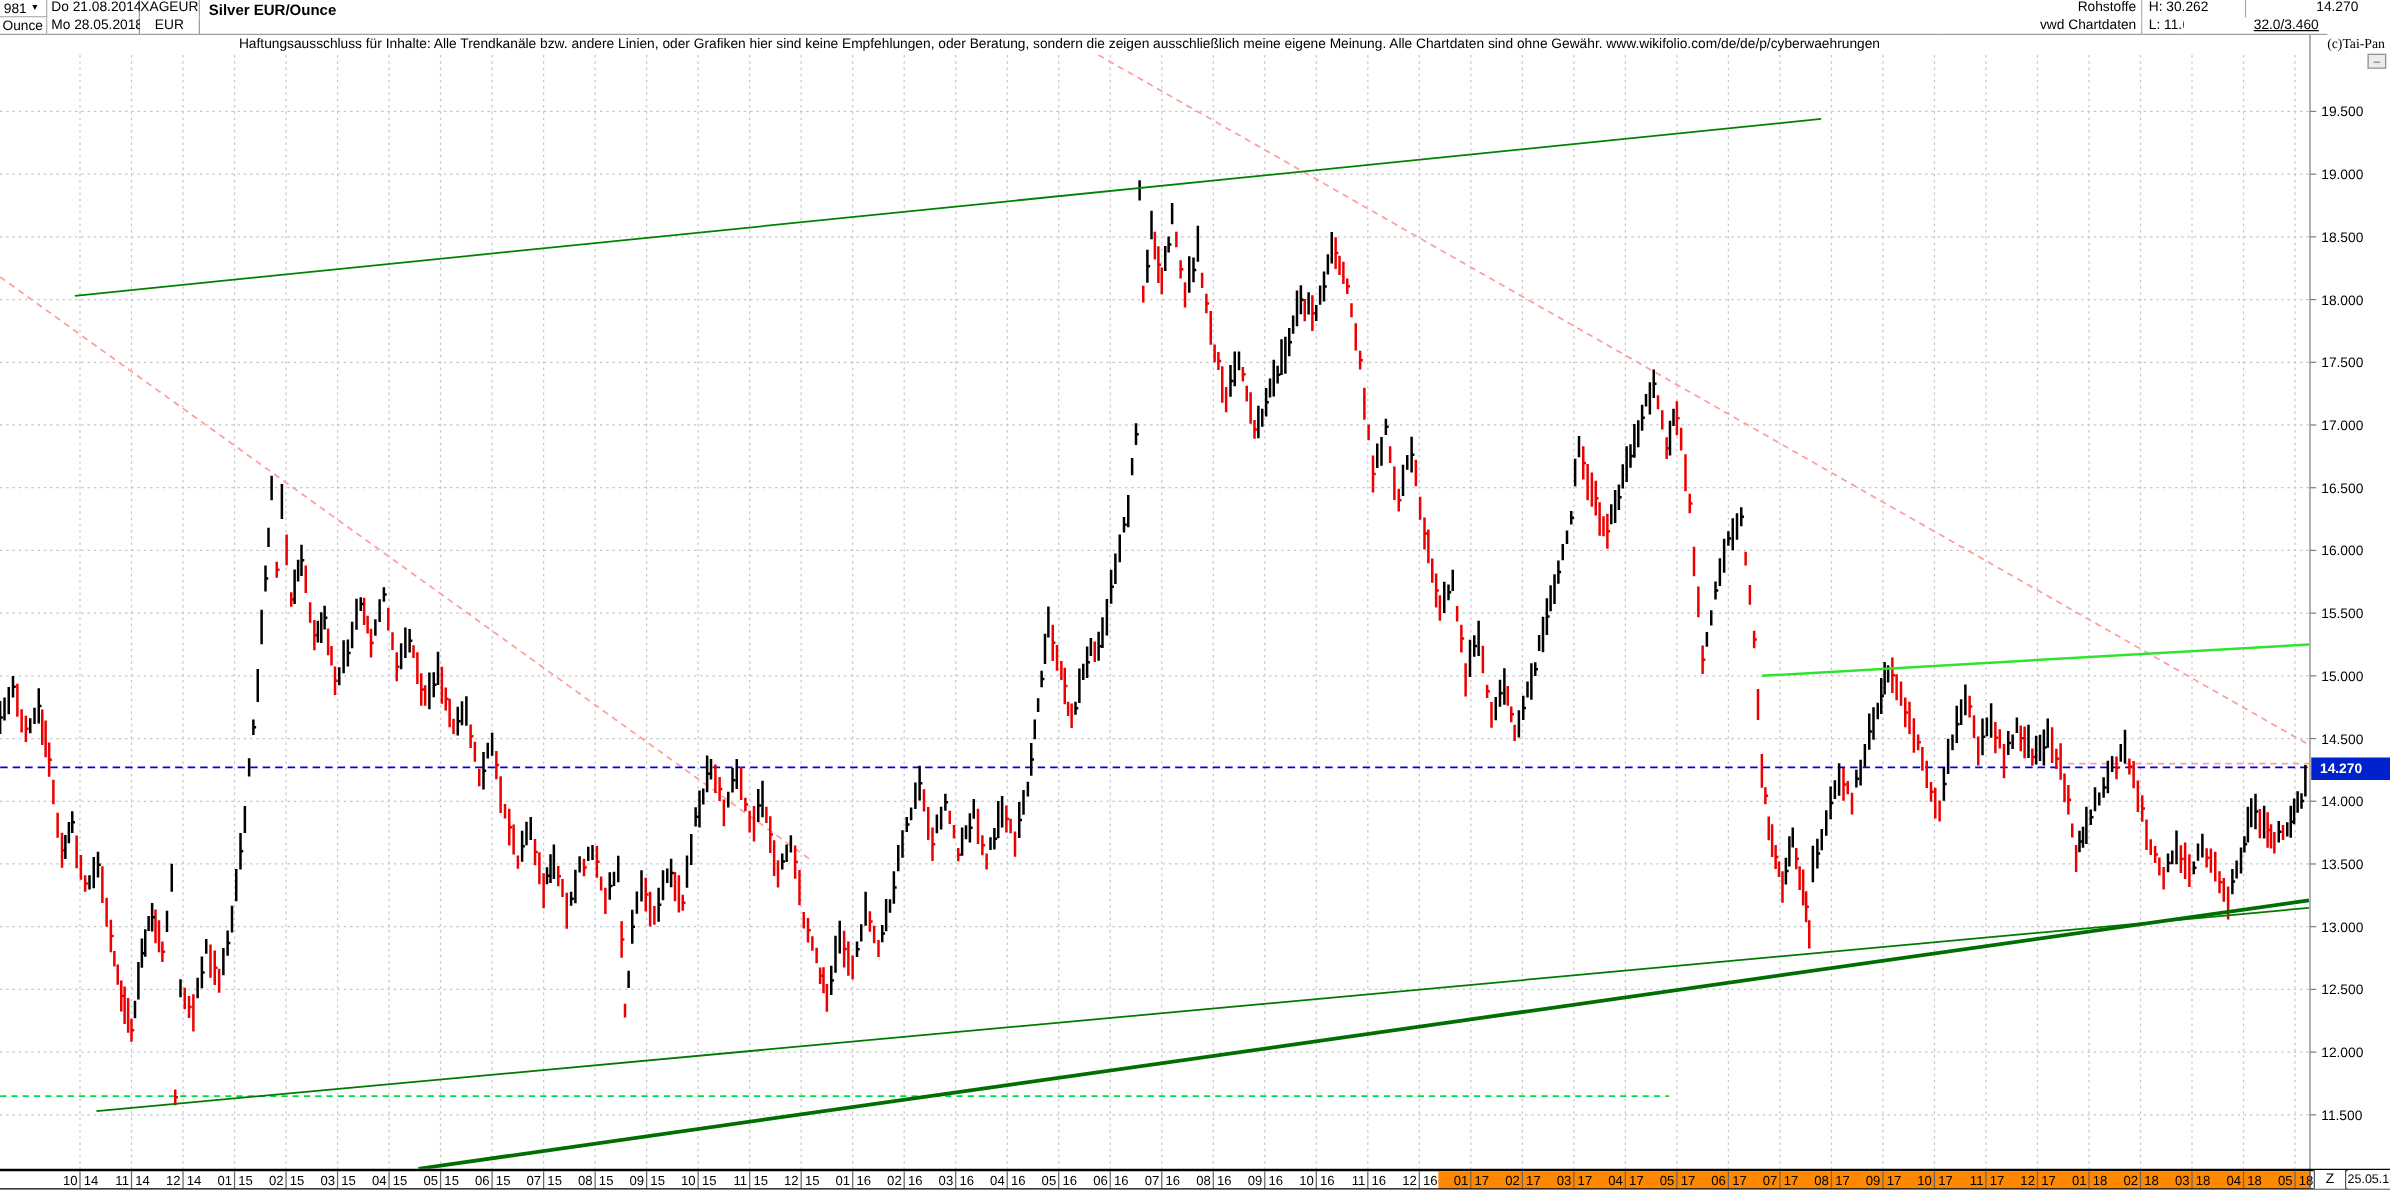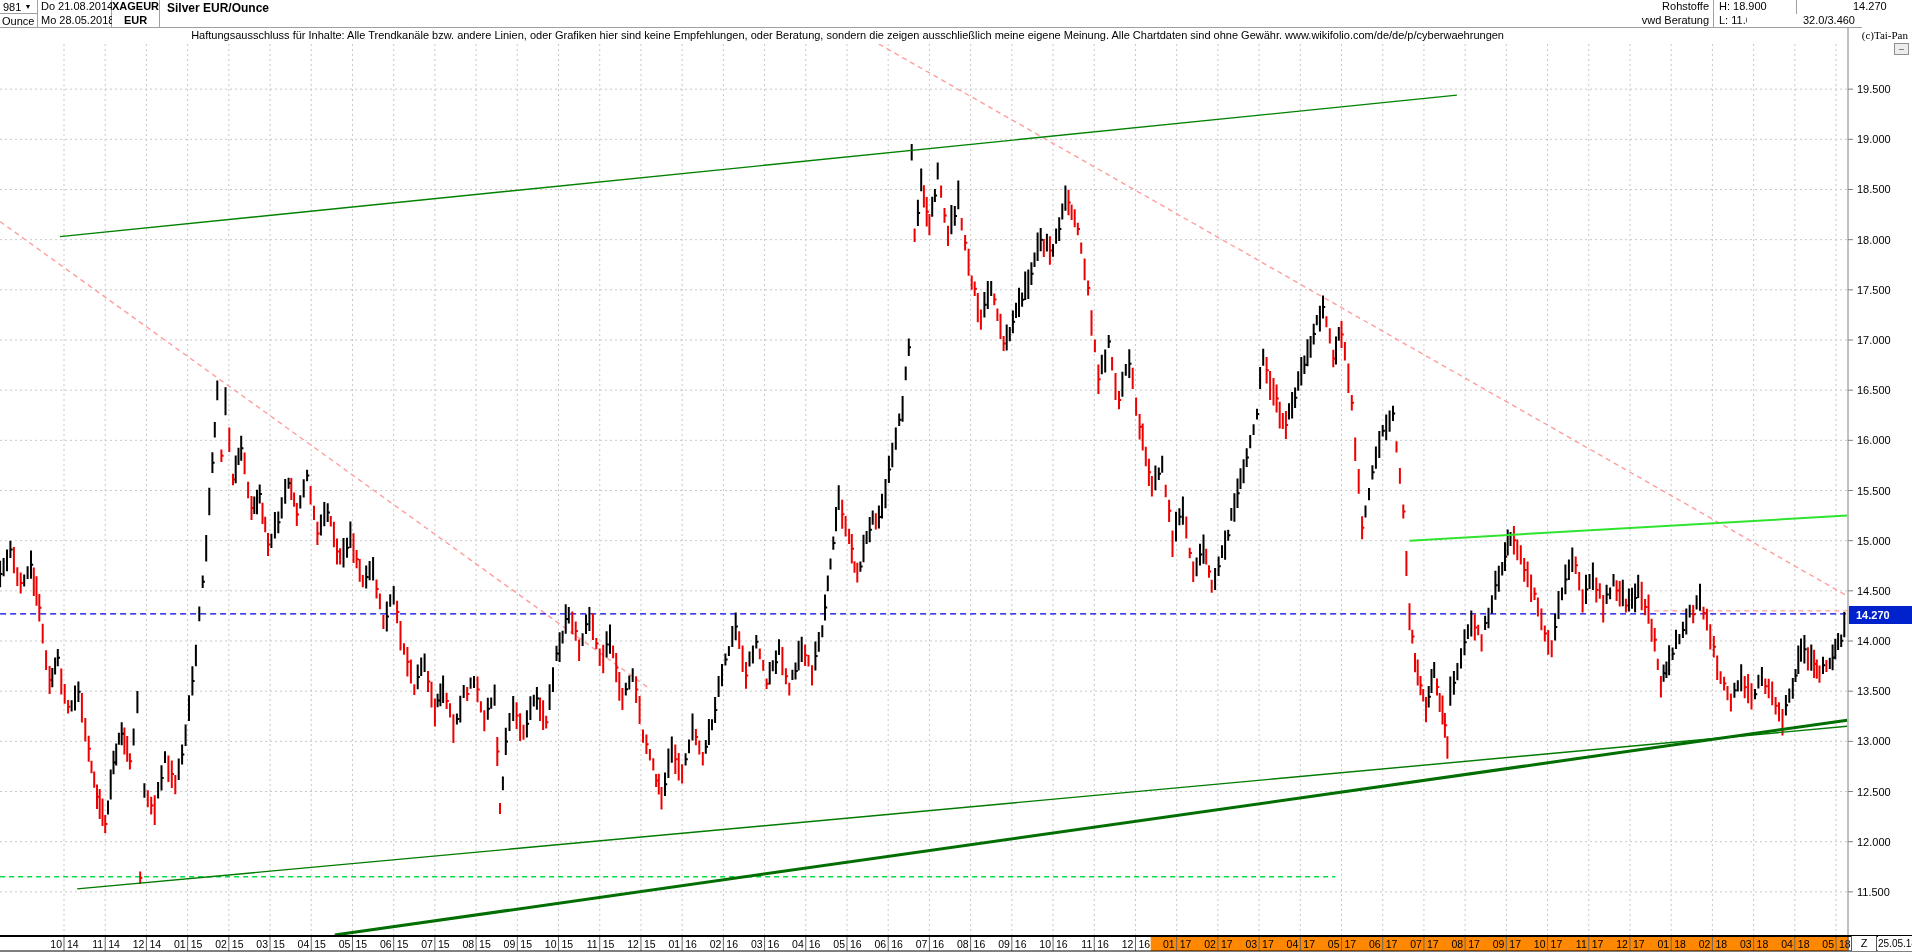--- a/index.html
+++ b/index.html
@@ -5,21 +5,21 @@
   html,body{margin:0;padding:0;background:#fff;}
   .root{position:relative;width:1912px;height:952px;background:#fff;
         font-family:"Liberation Sans",sans-serif;overflow:hidden;color:#000;}
   .cell{position:absolute;box-sizing:border-box;font-size:11px;line-height:13px;
         white-space:nowrap;background:#fff;}
   .br{border-right:1px solid #a0a0a0;}
   .bb{border-bottom:1px solid #a0a0a0;}
   .hdr-title{font-weight:bold;font-size:12px;}
   .caret{font-size:7px;vertical-align:2px;}
   .right{text-align:right;}
-  .center{text-align:center;font-weight:bold;}
+  .center{text-align:center;}
   #chart-svg{position:absolute;left:0;top:0;}
   .disclaimer{position:absolute;left:4px;top:29px;width:1500px;font-size:11px;
               background:transparent;text-align:right;}
   .watermark{position:absolute;right:4px;top:29px;font-size:11px;font-family:Liberation Serif, serif;}
   .minbtn{position:absolute;left:1894px;top:43px;width:15px;height:12px;
           background:#ececec;border:1px solid #909090;font-size:9px;line-height:10px;
           text-align:center;box-sizing:border-box;color:#444;}
   .zcell{position:absolute;left:1851px;top:936px;width:26px;height:15px;
          border-left:1px solid #555;border-right:1px solid #555;text-align:center;
          font-size:11px;line-height:15px;box-sizing:border-box;background:#fff;}
@@ -301,25 +301,25 @@
   <div>
     <div class="cell br bb" style="left:0;top:0;width:38px;height:14px;padding-left:3px;"><span>981</span> <span class="caret">▼</span></div>
     <div class="cell br bb" style="left:0;top:14px;width:38px;height:14px;padding-left:2px;"><span>Ounce</span> <span class="caret">▼</span></div>
     <div class="cell br bb" style="left:38px;top:0;width:74px;height:19px;padding-left:3px;">Do 21.08.2014</div>
     <div class="cell br bb" style="left:38px;top:14px;width:74px;height:14px;padding-left:3px;">Mo 28.05.2018</div>
     <div class="cell br center" style="left:112px;top:0;width:48px;height:14px;">XAGEUR</div>
     <div class="cell br bb center" style="left:112px;top:14px;width:48px;height:14px;text-align:center;">EUR</div>
     <div class="cell hdr-title" style="left:167px;top:2px;width:400px;height:14px;background:transparent;">Silver EUR/Ounce</div>
 
     <div class="cell br right" style="left:1555px;top:0;width:159px;height:14px;padding-right:4px;">Rohstoffe</div>
-    <div class="cell br bb right" style="left:1555px;top:14px;width:159px;height:14px;padding-right:4px;">vwd Beratung</div>
-    <div class="cell br" style="left:1714px;top:0;width:83px;height:14px;padding-left:5px;">H: 18.900</div>
+    <div class="cell br bb right" style="left:1555px;top:14px;width:159px;height:14px;padding-right:4px;">vwd Chartdaten</div>
+    <div class="cell br" style="left:1714px;top:0;width:83px;height:14px;padding-left:5px;">H: 30.262</div>
     <div class="cell br bb" style="left:1714px;top:14px;width:83px;height:14px;padding-left:5px;">L: 11.680</div>
     <div class="cell" style="left:1797px;top:0;width:115px;height:14px;padding-left:56px;">14.270</div>
-    <div class="cell bb" style="left:1747px;top:14px;width:115px;height:14px;padding-left:56px;">32.0/3.460</div>
+    <div class="cell bb" style="left:1747px;top:14px;width:115px;height:14px;padding-left:56px;text-decoration:underline;">32.0/3.460</div>
     <div class="cell bb" style="left:160px;top:0;width:1395px;height:28px;background:transparent;border-bottom:1px solid #a0a0a0;"></div>
   </div>
 
   <div class="disclaimer">Haftungsausschluss für Inhalte: Alle Trendkanäle bzw. andere Linien, oder Grafiken hier sind keine Empfehlungen, oder Beratung, sondern die zeigen ausschließlich meine eigene Meinung. Alle Chartdaten sind ohne Gewähr.  www.wikifolio.com/de/de/p/cyberwaehrungen</div>
 
   <div class="watermark">(c)Tai-Pan</div>
   <div class="minbtn"><span>–</span></div>
 
   <div class="pricebox">14.270</div>
 

